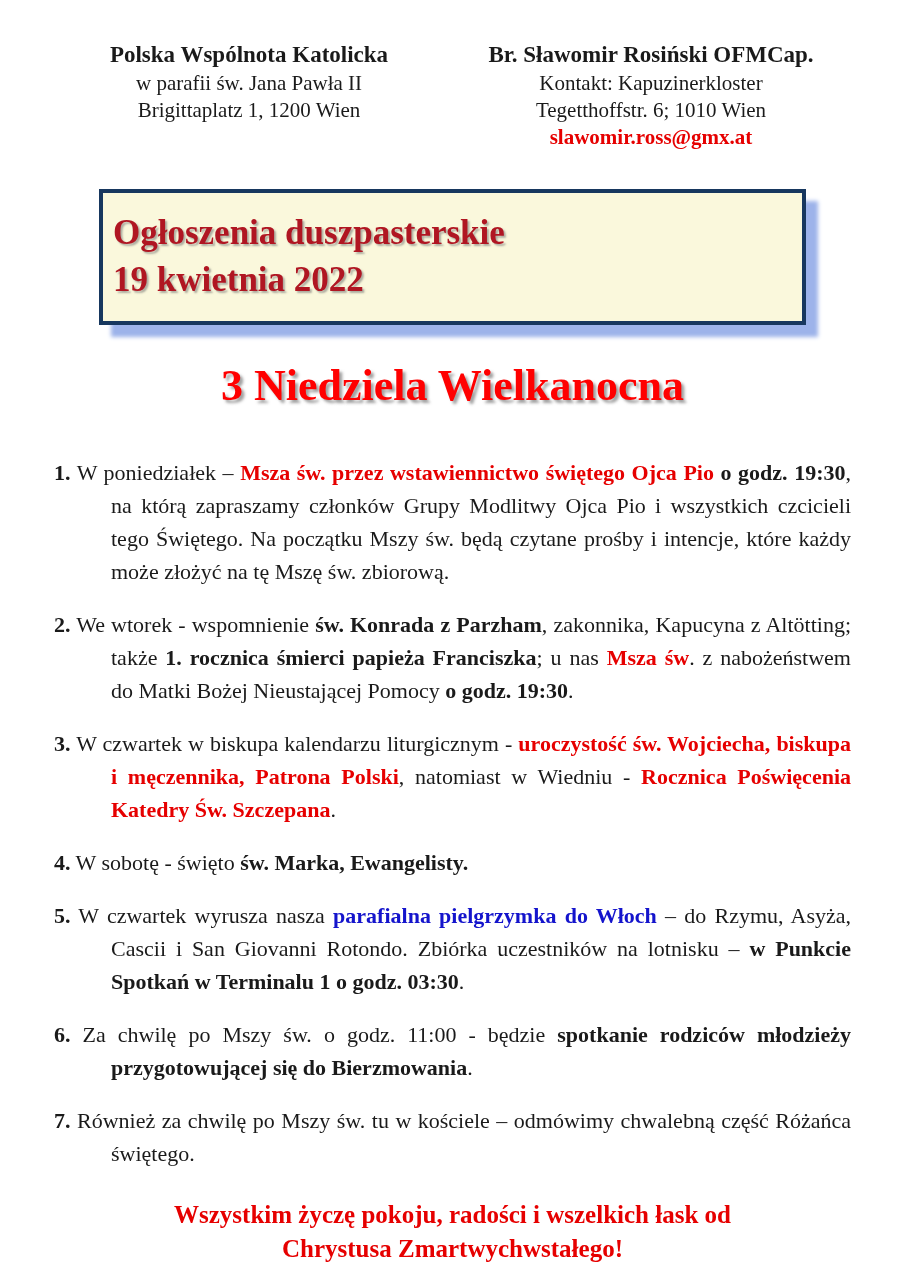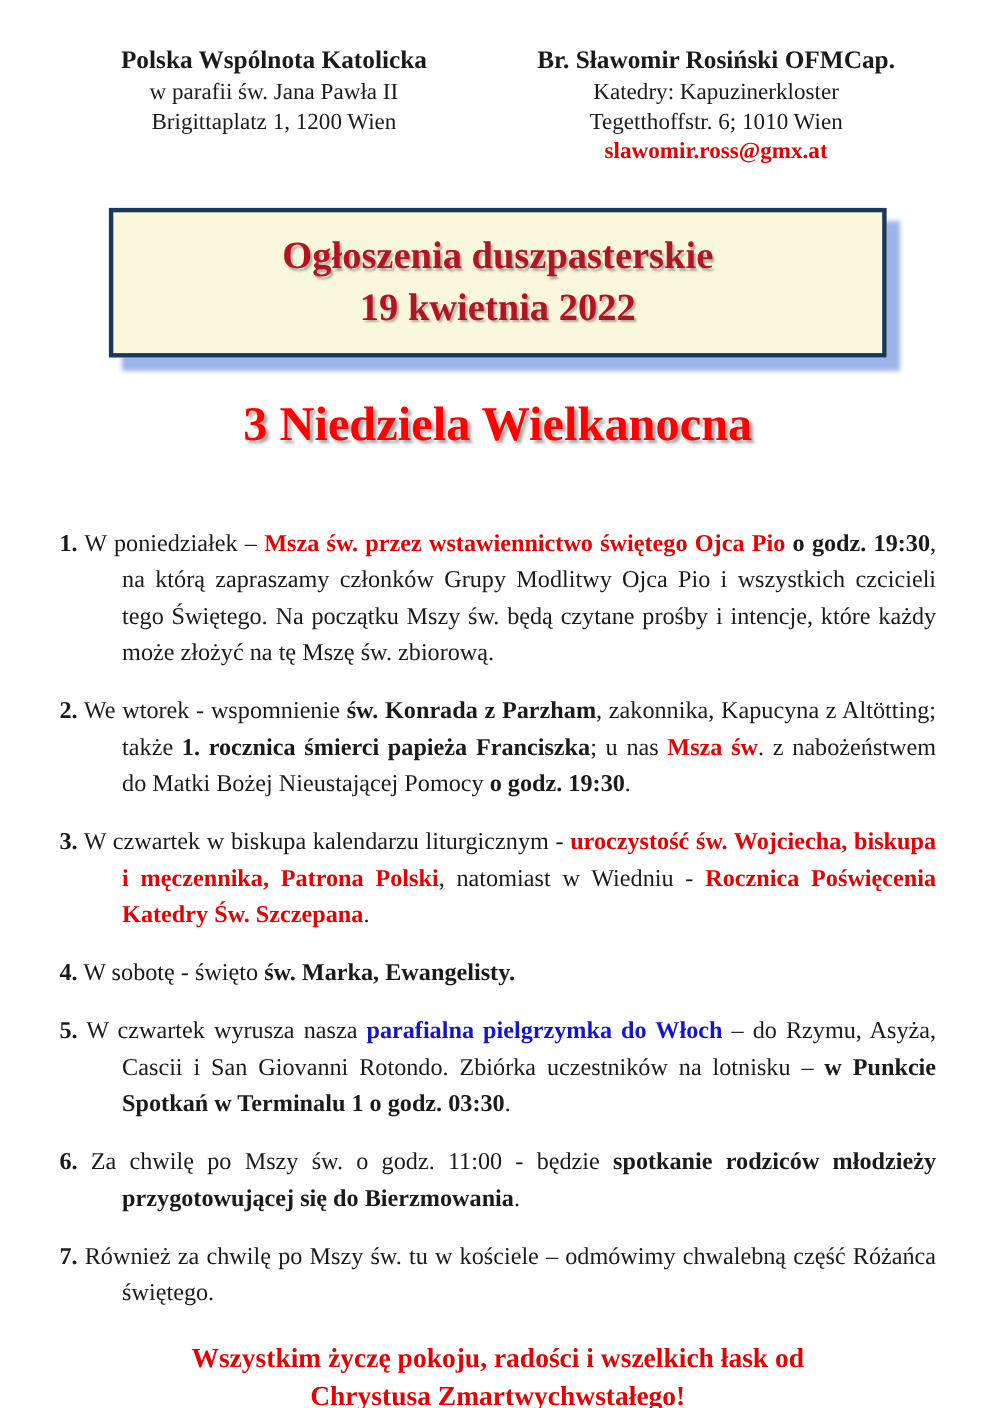--- a/index.html
+++ b/index.html
@@ -29,42 +29,41 @@
   .hdr-col.right{width:400px;}
   .hdr-title{font-size:23px;font-weight:bold;line-height:30px;}
   .hdr-link{color:var(--link-red);font-weight:bold;}
 
   
   .title-box{
     width:707px;margin:38px auto 0 auto;
     background:var(--cream);
     border:4px solid var(--navy);
     box-shadow:12px 12px 4px var(--shadow-blue);
-    text-align:center;
     padding:16px 10px 18px 10px;
   }
   .title-box .line{
     color:var(--dark-red);
     font-weight:bold;
     font-size:35px;line-height:47px;
     text-shadow:2px 2px 2px rgba(110,110,110,0.55);
   }
 
   
   .sunday-title{
     margin-top:36px;
     text-align:center;
     color:#ff0000;
     font-weight:bold;
     font-size:44px;line-height:50px;
     text-shadow:3px 3px 3px rgba(130,130,130,0.75);
   }
 
   
-  .list{margin-top:66px;font-size:22px;line-height:33px;}
+  .list{margin-top:45px;font-size:22px;line-height:33px;}
   .item{
     text-align:justify;
     padding-left:57px;text-indent:-57px;
     margin-bottom:20px;
   }
   .seg-normal{font-weight:normal;color:var(--ink);}
   .seg-bold{font-weight:bold;color:var(--ink);}
   .seg-red{font-weight:bold;color:var(--accent-red);}
   .seg-blue{font-weight:bold;color:var(--accent-blue);}
   .num{font-weight:bold;}
@@ -85,21 +84,21 @@
 <div class="page">
 
   <div class="doc-header">
     <div class="hdr-col left">
       <div class="hdr-title">Polska Wspólnota Katolicka</div>
       <div>w parafii św. Jana Pawła II</div>
       <div>Brigittaplatz 1, 1200 Wien</div>
     </div>
     <div class="hdr-col right">
       <div class="hdr-title">Br. Sławomir Rosiński OFMCap.</div>
-      <div>Katedry: Kapuzinerkloster</div>
+      <div>Kontakt: Kapuzinerkloster</div>
       <div>Tegetthoffstr. 6; 1010 Wien</div>
       <div class="hdr-link">slawomir.ross@gmx.at</div>
     </div>
   </div>
 
   <div class="title-box">
     <div class="line">Ogłoszenia duszpasterskie</div>
     <div class="line">19 kwietnia 2022</div>
   </div>
 

